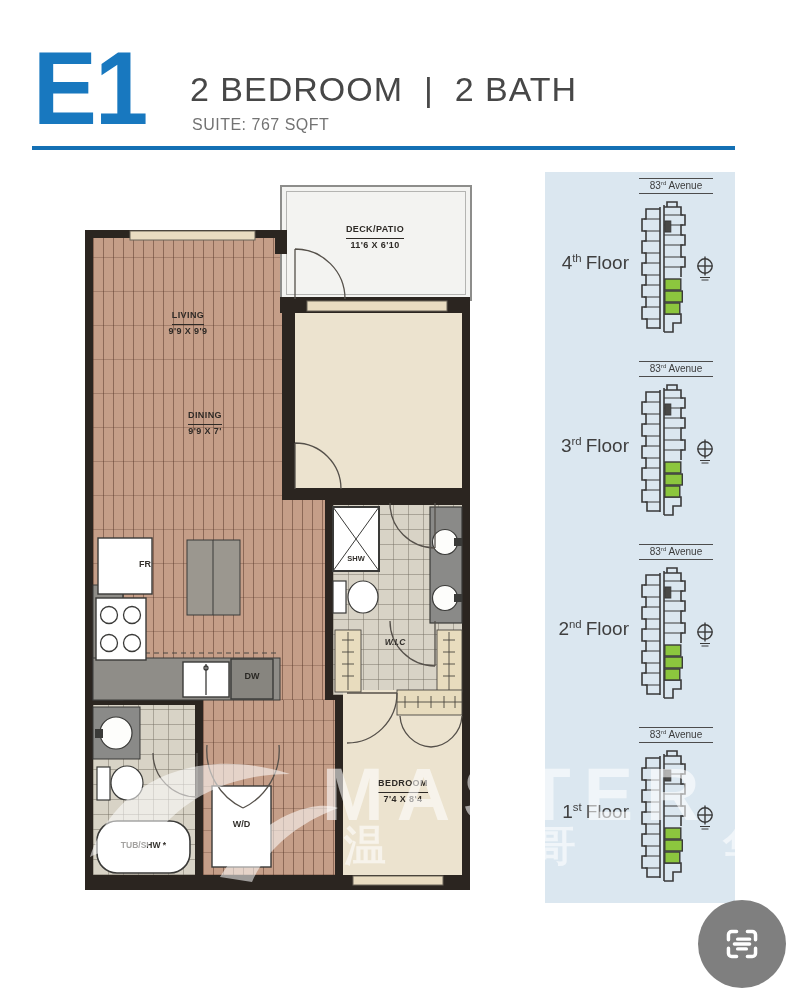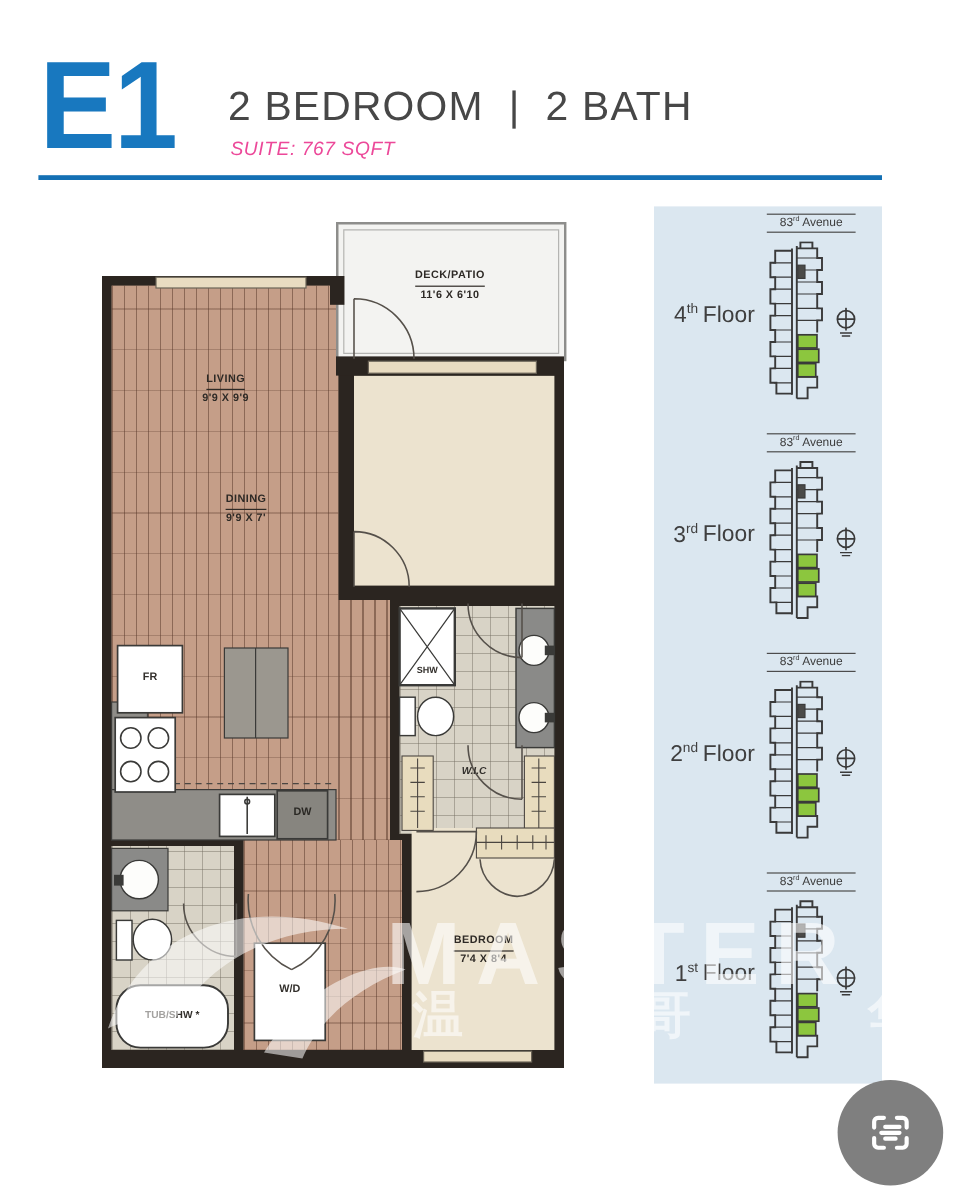--- a/index.html
+++ b/index.html
@@ -2,21 +2,21 @@
 <html><head>
 <meta charset="utf-8">
 <style>
   html,body{margin:0;padding:0;background:#fff;font-family:"Liberation Sans",sans-serif;}
   #stage{position:relative;width:800px;height:999px;background:#fff;overflow:hidden;}
 
   
   .plan-code{position:absolute;left:33px;top:36px;font-size:104px;font-weight:bold;color:#1878bf;
     letter-spacing:-2px;transform:scaleX(.92);transform-origin:left top;line-height:1;}
   .plan-title{position:absolute;left:190px;top:70px;font-size:34px;color:#474747;letter-spacing:1px;white-space:pre;}
-  .plan-suite{position:absolute;left:192px;top:116px;font-size:16px;color:#ec4899;letter-spacing:.5px;font-style:italic;}
+  .plan-suite{position:absolute;left:192px;top:116px;font-size:16px;color:#737373;letter-spacing:.5px;}
   .header-rule{position:absolute;left:32px;top:146px;width:703px;height:4px;background:#1470b4;}
 
   
   #plan{position:absolute;left:85px;top:185px;width:385px;height:705px;}
   .abs{position:absolute;}
   .wallbody{left:0;top:45px;width:385px;height:660px;background:#2b2520;}
   .wood{background-color:#c59e88;
     background-image:repeating-linear-gradient(90deg,rgba(84,52,38,.5) 0 1px,transparent 1px 10px),
       repeating-linear-gradient(0deg,rgba(84,52,38,.28) 0 1px,transparent 1px 34px);}
   .wood2{background-color:#c59e88;
@@ -190,21 +190,21 @@
     <div class="lbl" style="left:230px;top:38px;width:120px;">
       <span class="nm">DECK/PATIO</span><br><span>11'6 X 6'10</span></div>
     <div class="lbl" style="left:58px;top:124px;width:90px;">
       <span class="nm">LIVING</span><br><span>9'9 X 9'9</span></div>
     <div class="lbl" style="left:75px;top:224px;width:90px;">
       <span class="nm">DINING</span><br><span>9'9 X 7'</span></div>
     <div class="lbl" style="left:268px;top:592px;width:100px;">
       <span class="nm">BEDROOM</span><br><span>7'4 X 8'4</span></div>
     <div class="fixlbl" style="left:280px;top:452px;width:60px;font-size:8.5px;font-style:italic;">W.I.C</div>
     <div class="fixlbl" style="left:248px;top:369px;width:46px;font-size:7.5px;">SHW</div>
-    <div class="fixlbl" style="left:13px;top:374px;width:54px;font-size:9px;">FR</div>
+    <div class="fixlbl" style="left:13px;top:374px;width:54px;font-size:9px;padding-left:20px;">FR</div>
     <div class="fixlbl" style="left:146px;top:486px;width:42px;font-size:9px;color:#2a2824;">DW</div>
     <div class="fixlbl" style="left:127px;top:634px;width:59px;font-size:9px;">W/D</div>
     <div class="fixlbl" style="left:16px;top:655px;width:85px;font-size:8.5px;">TUB/SHW *</div>
   </div>
 
   <div id="sidepanel">
 
     <div class="floor-section" style="top:0;">
       <div class="avenue"><span>83</span><sup>rd</sup> <span>Avenue</span></div>
       <svg class="bldg" viewBox="0 0 64 136">

